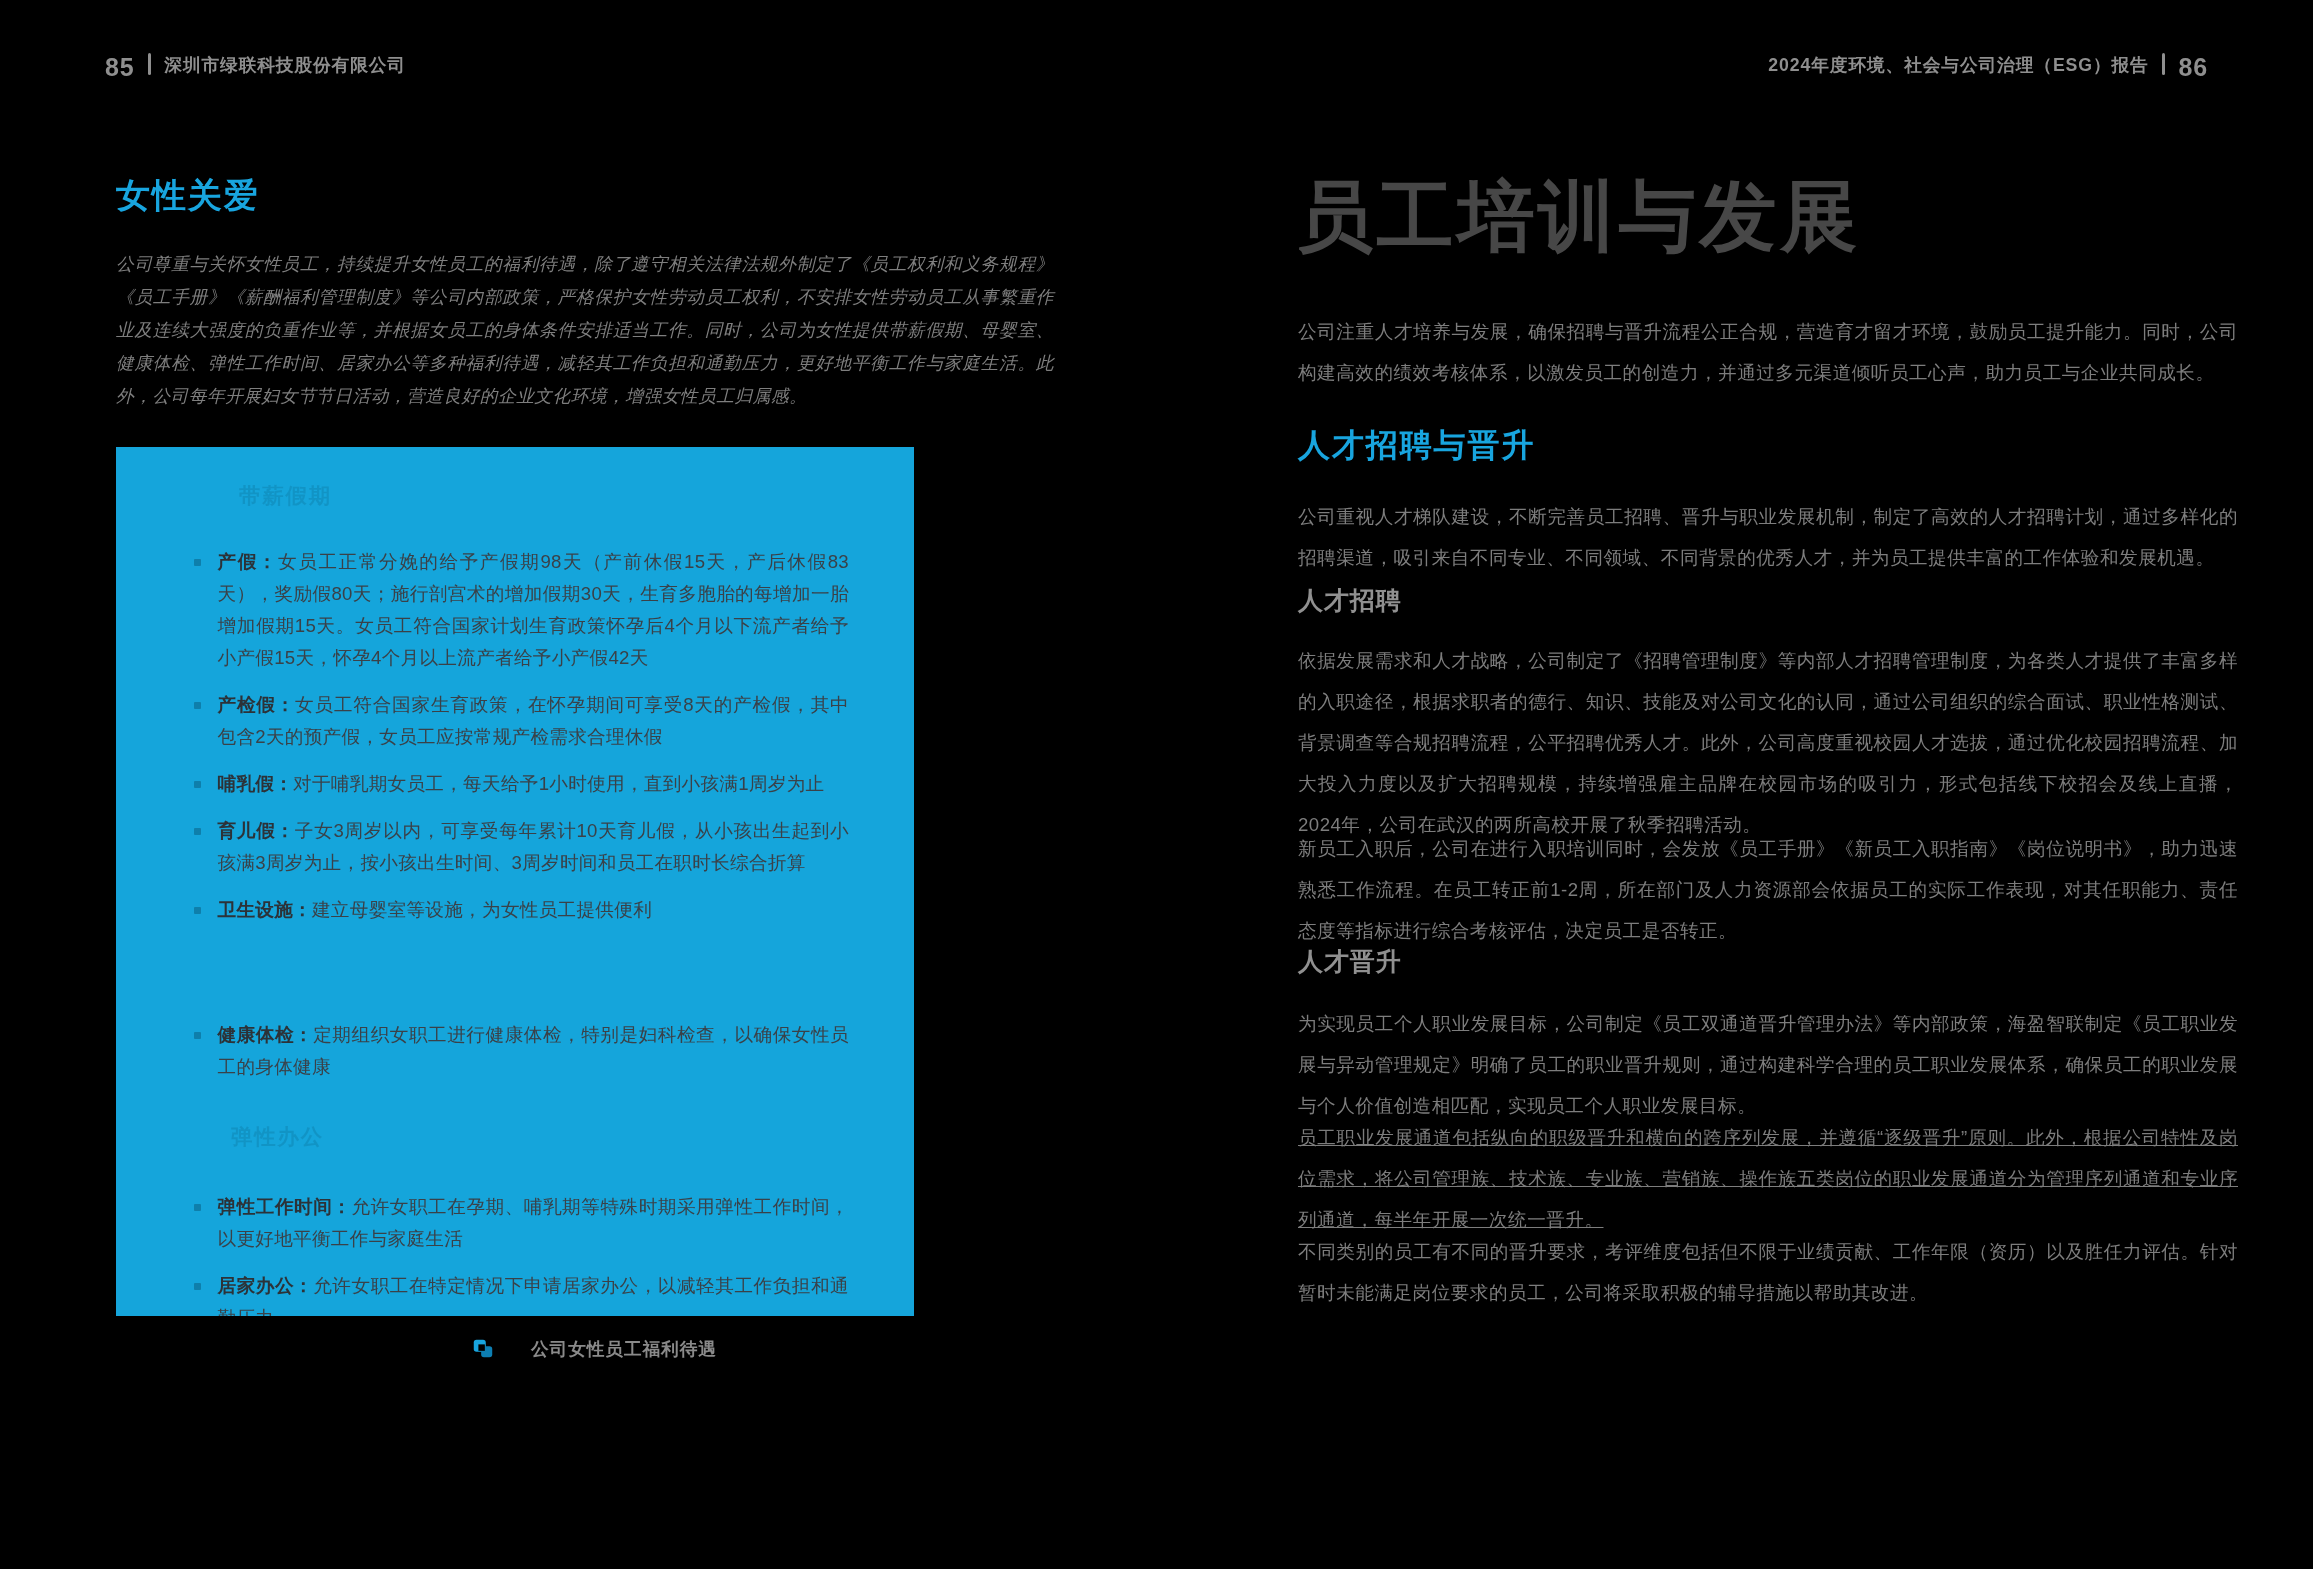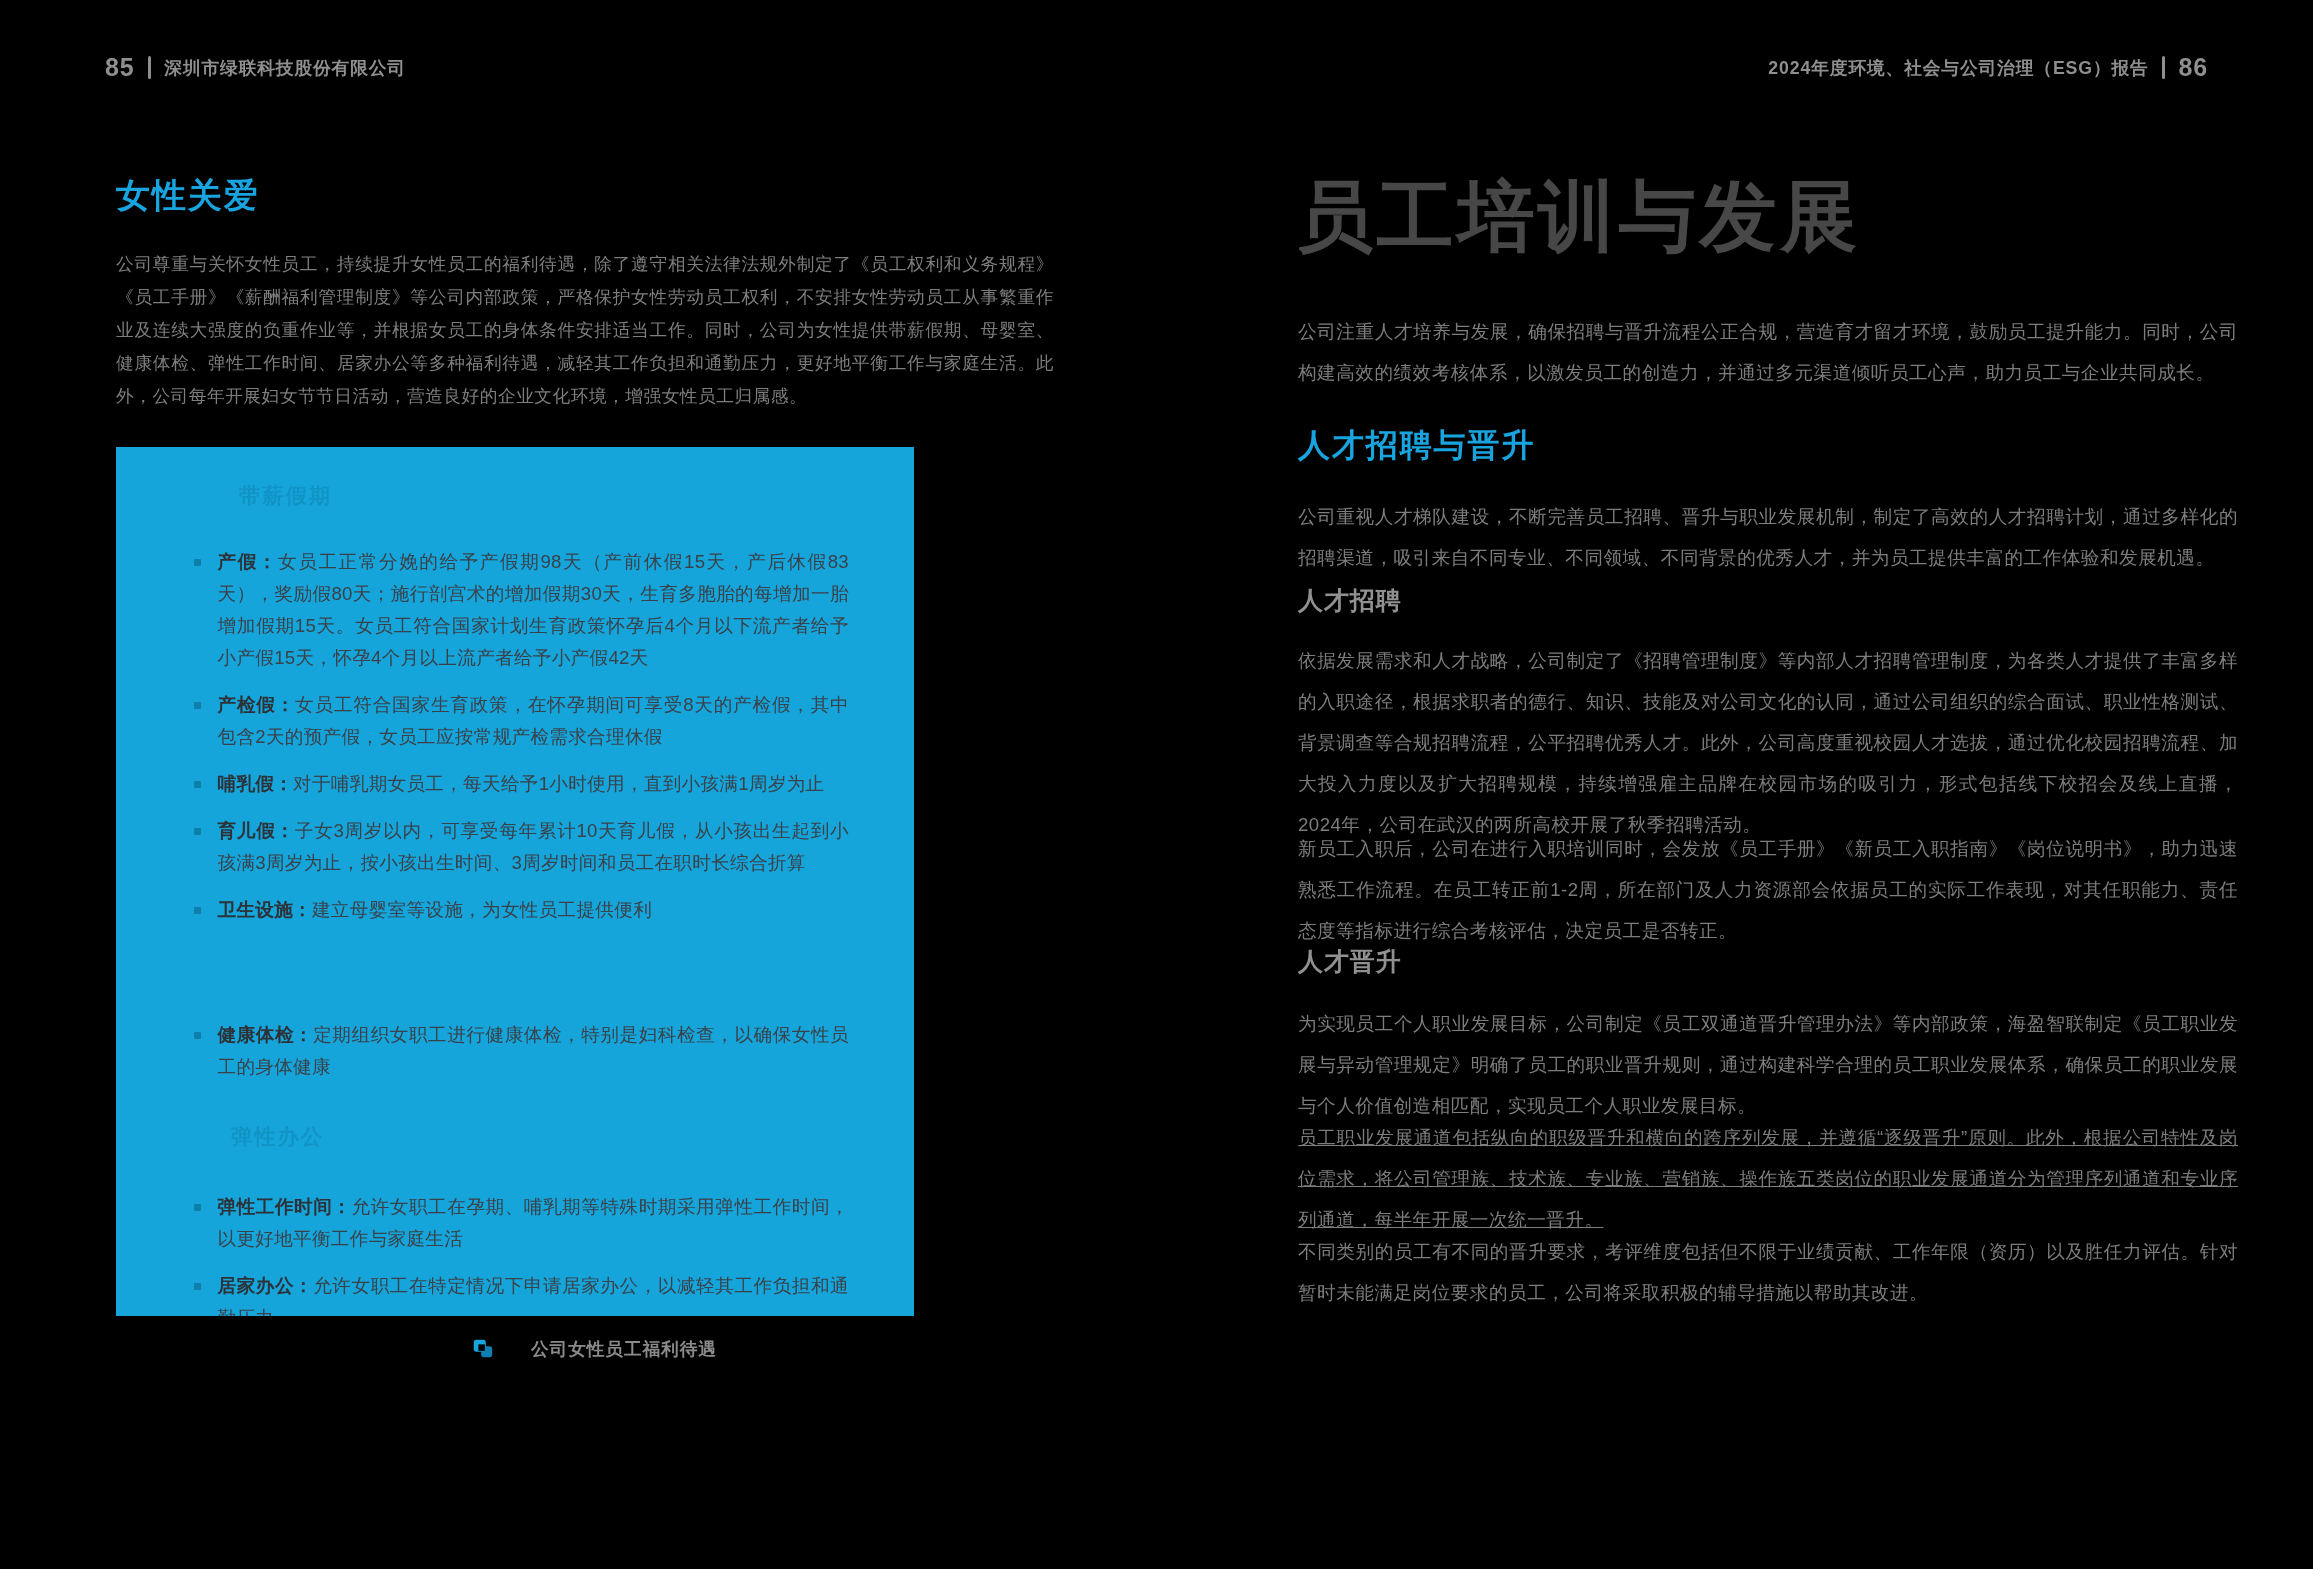--- a/index.html
+++ b/index.html
@@ -6,31 +6,31 @@
   html,body { background:#000; }
   body {
     width:2314px; height:1570px;
     font-family:"Liberation Sans","DejaVu Sans",sans-serif;
     position:relative; overflow:hidden;
     color:#7e7e7e;
   }
   .abs { position:absolute; }
 
   
-  .runhead { top:53px; display:flex; align-items:center; gap:13px; }
+  .runhead { top:53px; display:flex; align-items:flex-start; gap:13px; }
   .runhead .pagenum { font-size:25px; font-weight:700; color:#8f8f8f; letter-spacing:0.9px; }
   .runhead .sep { width:3.7px; height:22.4px; background:#8f8f8f; border-radius:1.9px; display:inline-block; }
   .runhead .runtitle { font-size:17.7px; font-weight:700; color:#8f8f8f; letter-spacing:0.9px; }
   #head-left { left:105px; }
   #head-right { right:106px; }
 
   
   #left-title { left:116px; top:173px; font-size:34px; font-weight:700; color:#18a5df; letter-spacing:1.9px; }
   #left-intro { left:116px; top:248px; width:938px; font-size:17.7px; line-height:33px;
-                color:#7e7e7e; text-align:justify; letter-spacing:0.5px; }
+                color:#7e7e7e; text-align:justify; letter-spacing:0.5px;font-style:italic; }
 
   .benefits-box {
     left:116px; top:447px; width:798px; height:869px;
     background:#15a5db; padding:34px 65px 37px 78px; overflow:hidden;
   }
   .faint-head { font-size:21.4px; font-weight:700; color:rgba(0,60,90,0.16); letter-spacing:1.9px; height:28px; }
   .faint-1 { margin-left:45px; margin-bottom:37px; }
   .faint-2 { margin-top:39px; margin-left:37px; margin-bottom:41px; }
   .benefit-item { display:flex; margin-bottom:15px; }
   .benefit-item .bullet { flex:0 0 6.5px; width:6.5px; height:6.5px; background:rgba(0,40,60,0.30);

